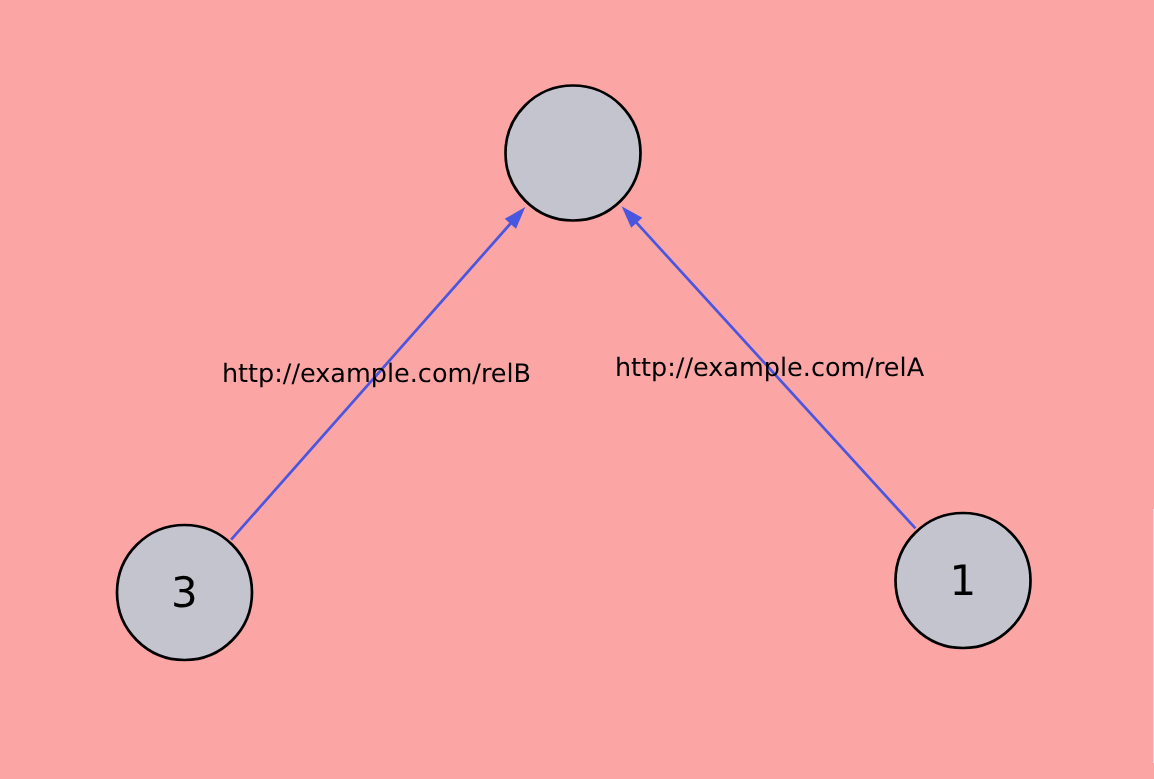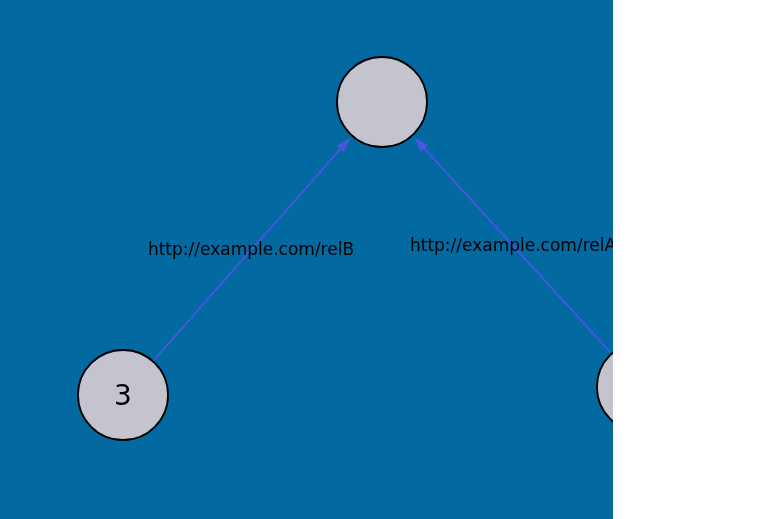--- a/index.html
+++ b/index.html
@@ -3,23 +3,23 @@
 <meta charset="utf-8">
 <style>
   html, body {
     margin: 0;
     padding: 0;
     background: #ffffff;
     font-family: "DejaVu Sans", sans-serif;
   }
   .canvas {
     position: relative;
-    width: 613px;
+    width: 769px;
     height: 519px;
-    background: #0369a1;
+    background: #fca5a5;
     overflow: hidden;
   }
   svg { display: block; }
   .edge-line {
     fill: none;
     stroke-width: 1.8px;
   }
   .edge-label {
     font-family: "DejaVu Sans", sans-serif;
     font-size: 17px;

